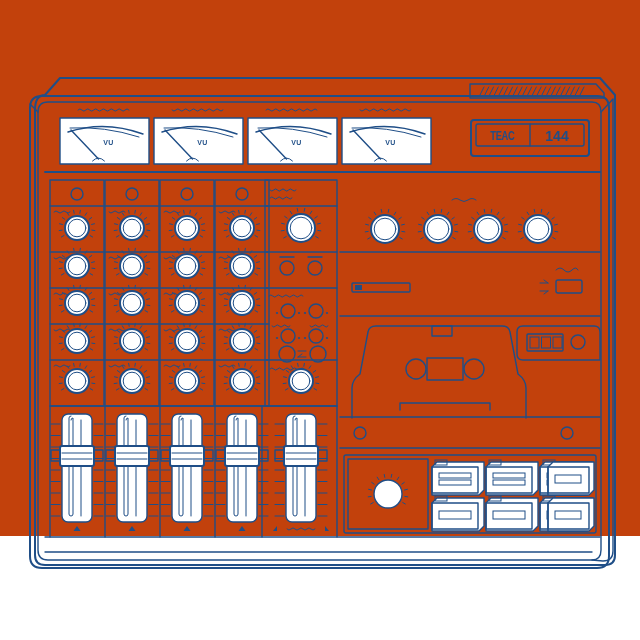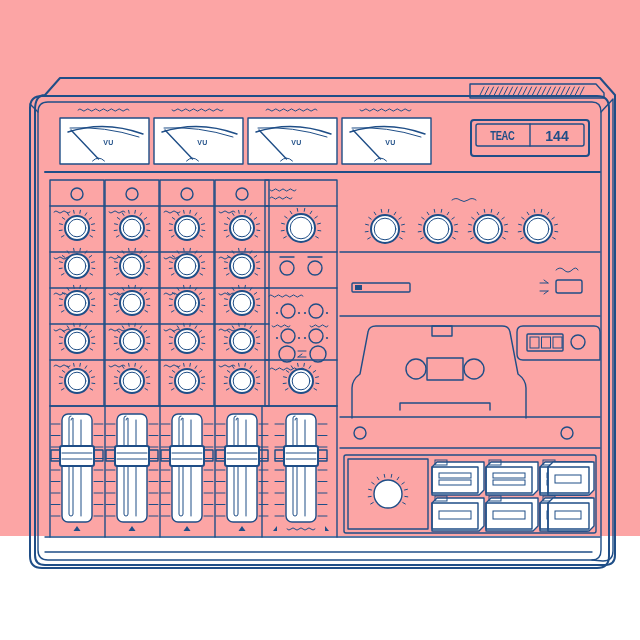--- a/index.html
+++ b/index.html
@@ -1,18 +1,18 @@
 <!DOCTYPE html>
 <html><head>
 <meta charset="utf-8">
 <style>
   html,body{margin:0;padding:0;background:#ffffff;}
   body{width:640px;height:640px;overflow:hidden;
        font-family:"Liberation Sans",sans-serif;}
-  #stage{position:relative;width:640px;height:536px;background:#fca5a5;}
+  #stage{position:relative;width:640px;height:536px;background:#c2410c;}
   svg{display:block;}
   .ln{fill:none;stroke:#1f4e87;stroke-width:2;stroke-linecap:round;stroke-linejoin:round;}
   .ln-thin{fill:none;stroke:#1f4e87;stroke-width:1.4;stroke-linecap:round;stroke-linejoin:round;}
   .ln-hair{fill:none;stroke:#1f4e87;stroke-width:1;stroke-linecap:round;}
   .fillw{fill:#ffffff;stroke:#1f4e87;stroke-width:2;stroke-linejoin:round;}
   .fillw-thin{fill:#ffffff;stroke:#1f4e87;stroke-width:1.4;stroke-linejoin:round;}
   .solid{fill:#1f4e87;stroke:none;}
   .vu-label{font-family:"Liberation Sans",sans-serif;font-size:7px;font-weight:bold;
             fill:#1f4e87;letter-spacing:.5px;}
   .badge-txt{font-family:"Liberation Sans",sans-serif;font-weight:bold;fill:#1f4e87;}

